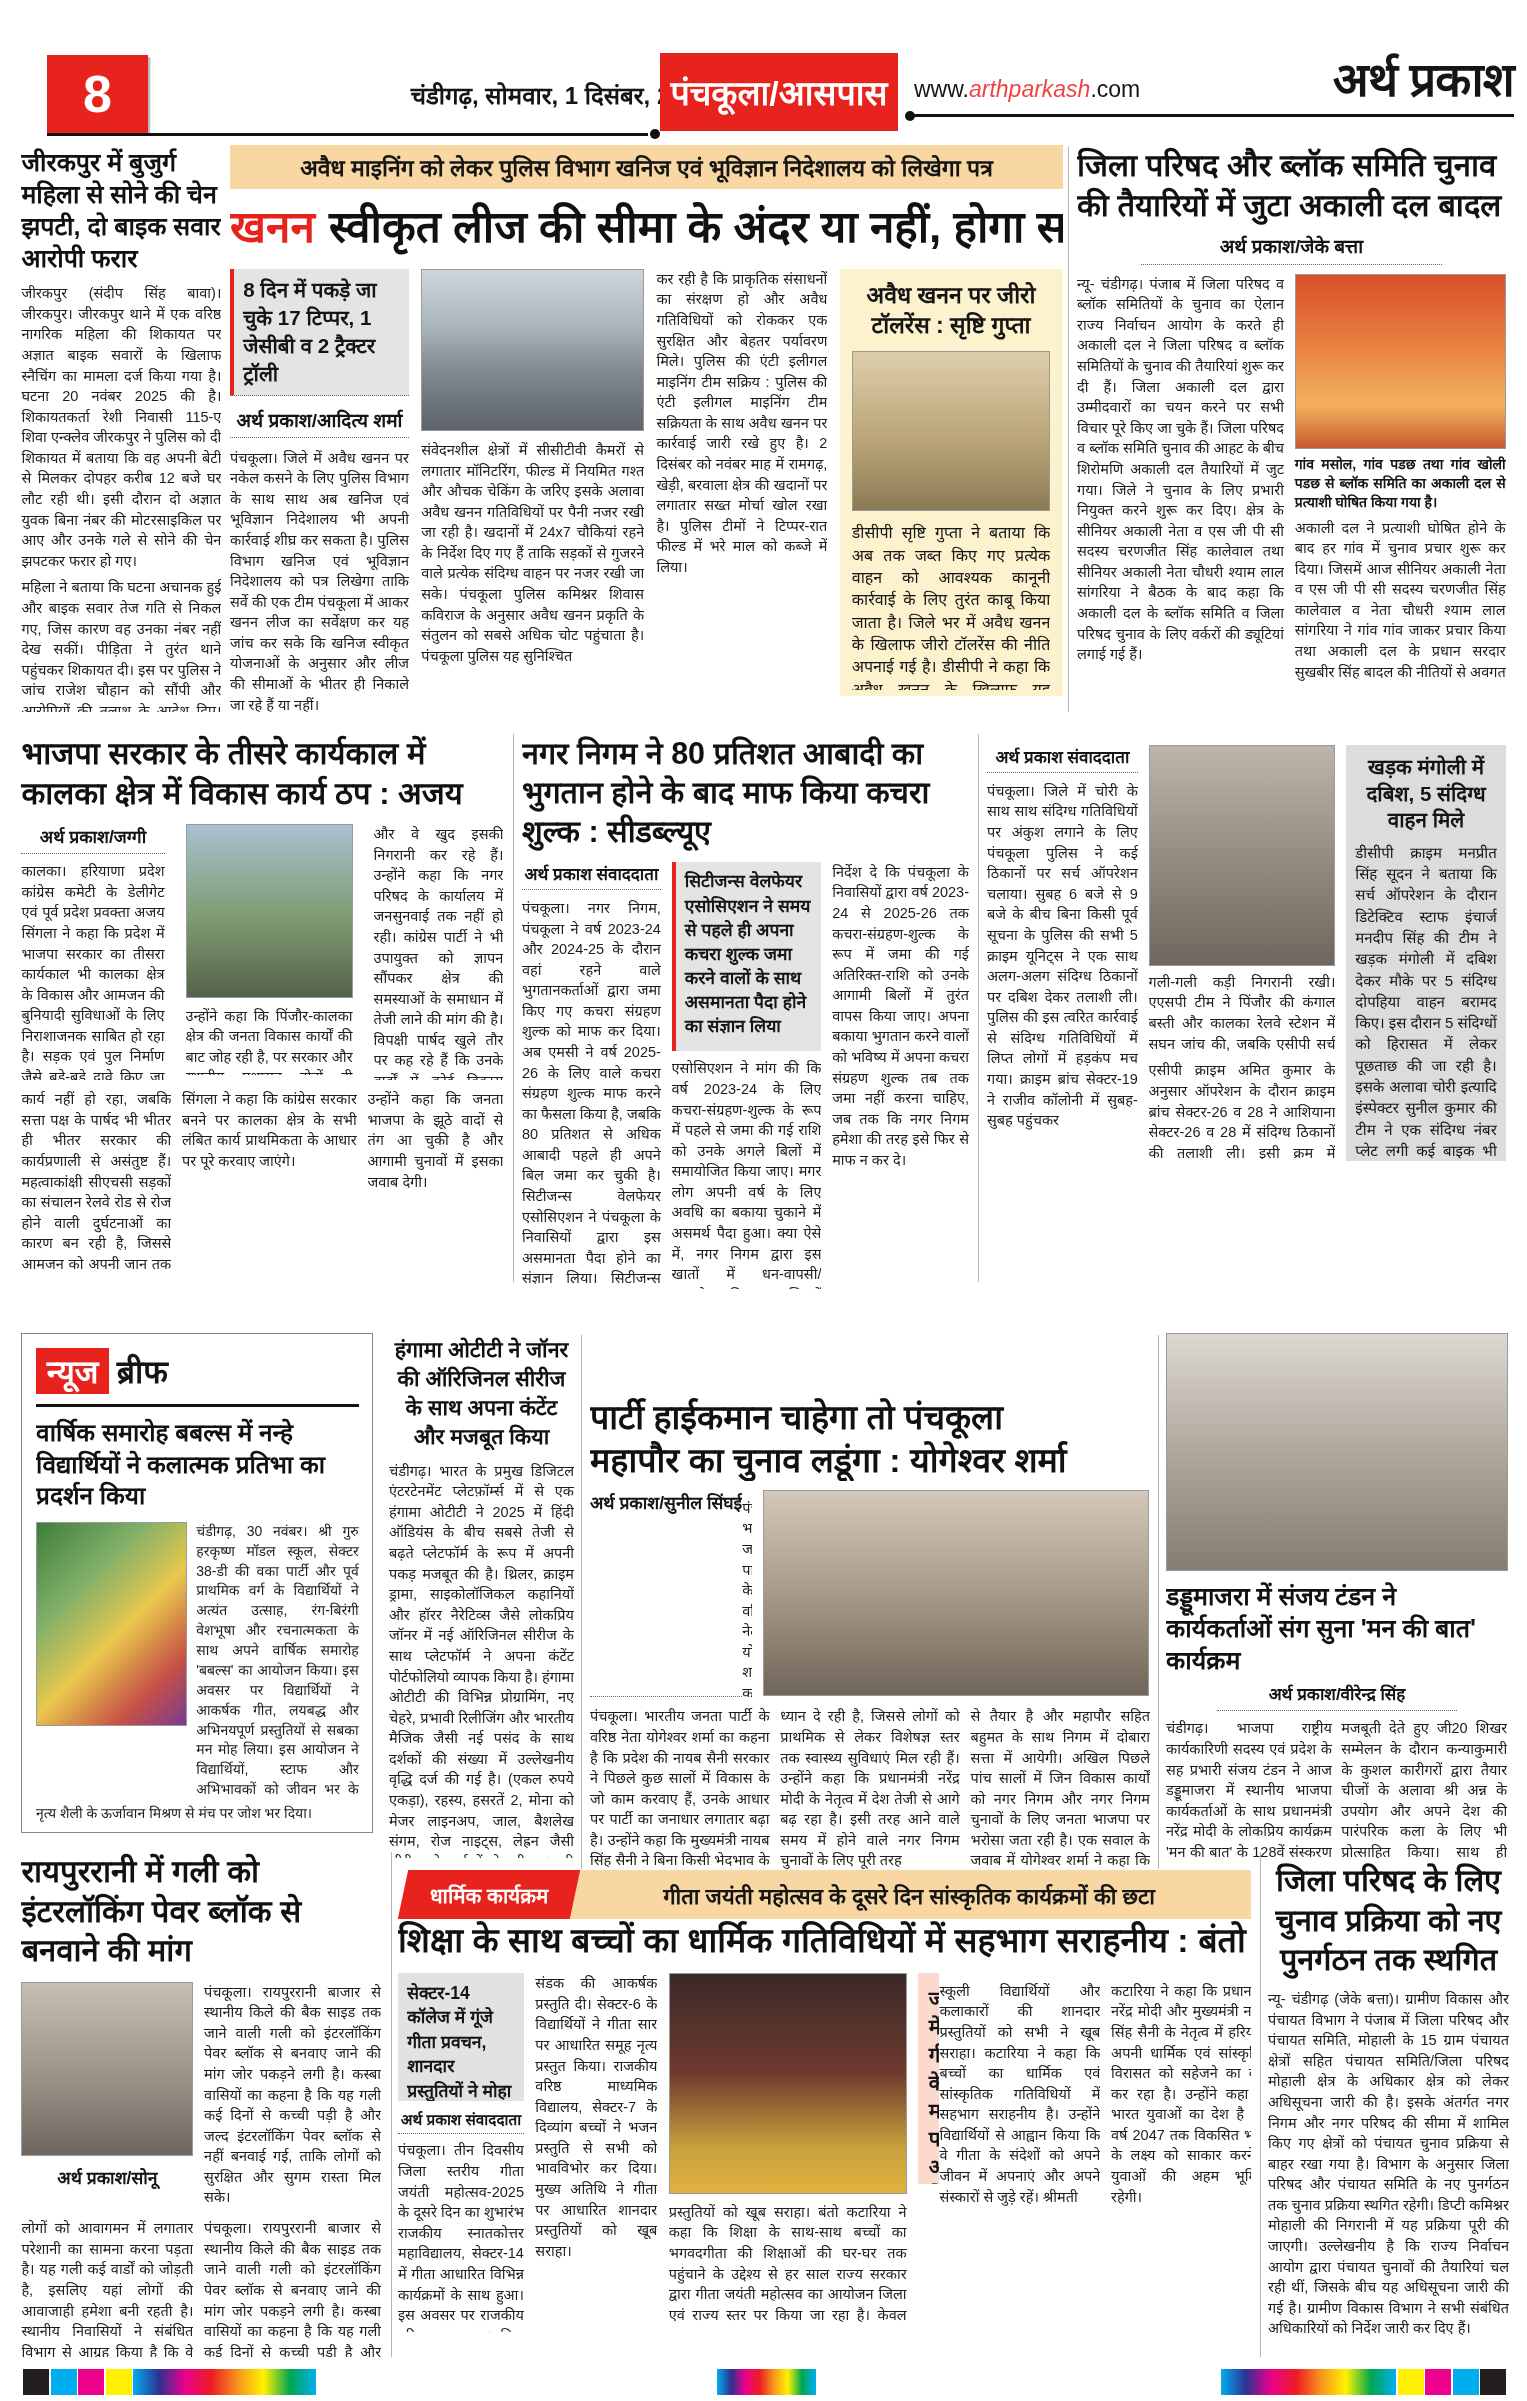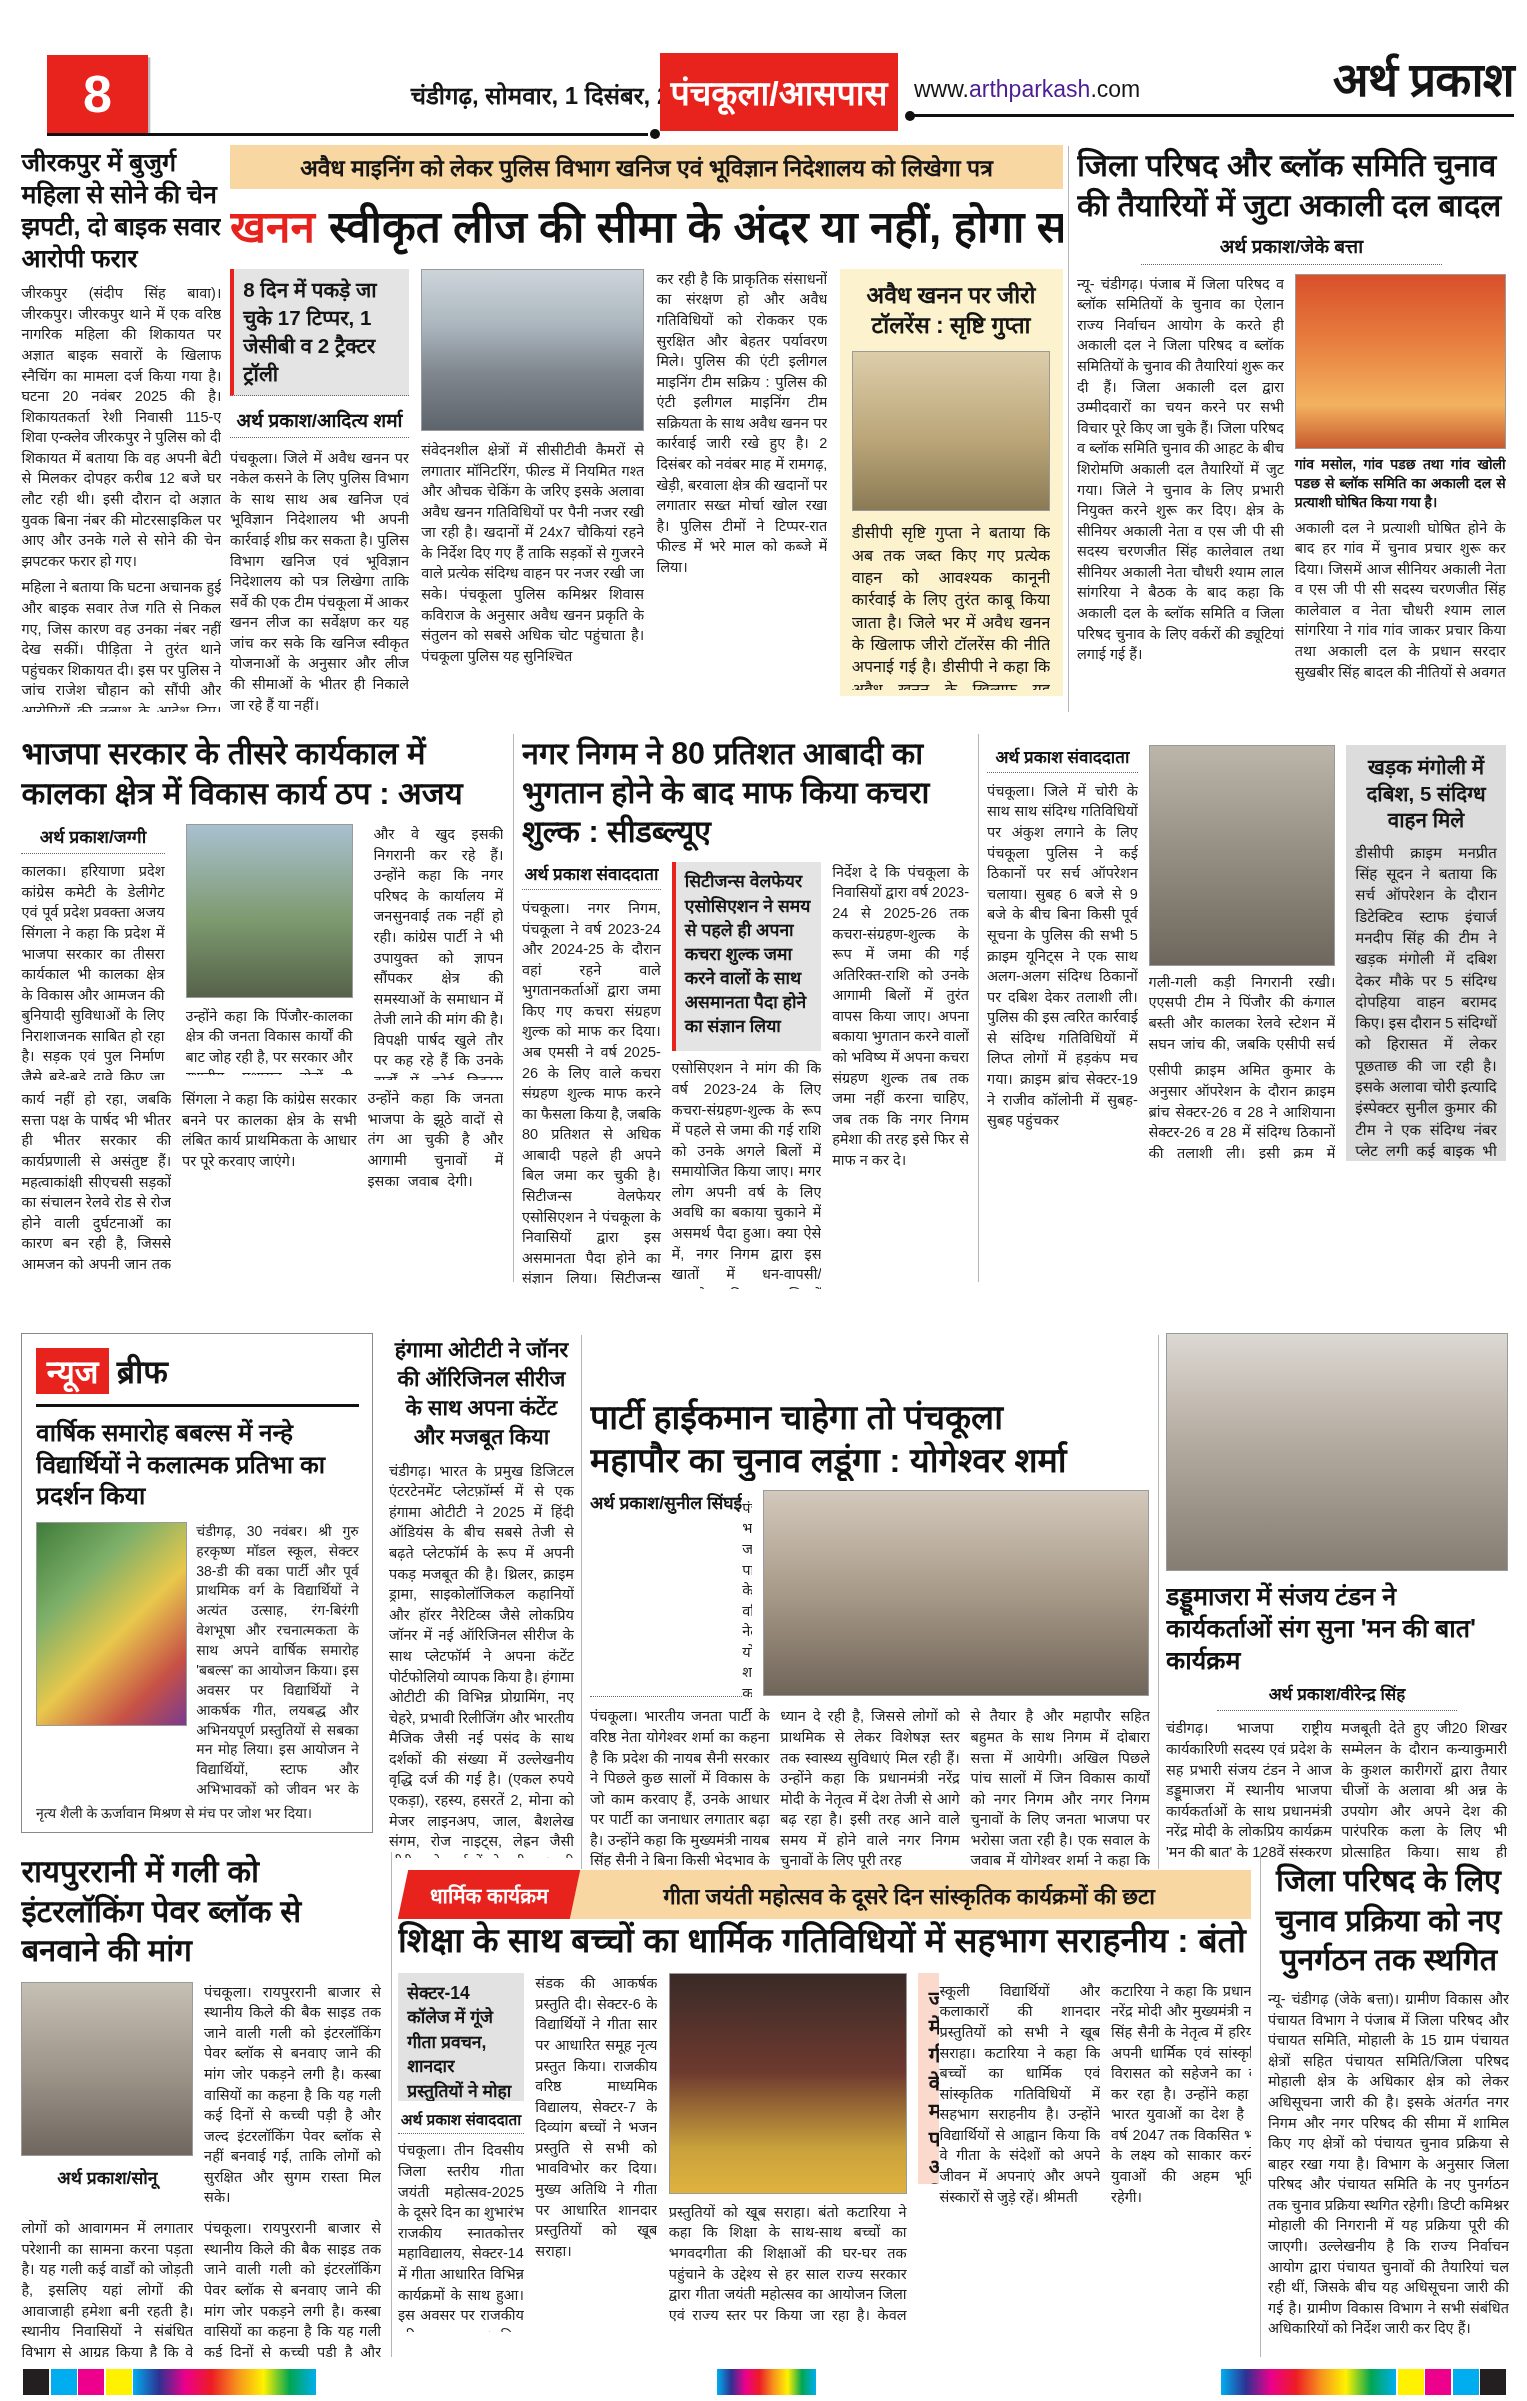--- a/index.html
+++ b/index.html
@@ -39,21 +39,21 @@
 <div class="page">
 
   <div class="abs redbox" style="left:47px;top:55px;width:101px;height:78px;font-size:52px;font-weight:bold;box-shadow:2.3px 2.3px 0 #bbb;">
     <span>8</span>
   </div>
   <div class="abs bold" style="left:381px;top:78px;width:359px;font-size:24px;text-align:center;">चंडीगढ़, सोमवार, 1 दिसंबर, 2025</div>
   <div class="abs redbox" style="left:660px;top:53px;width:238px;height:78px;font-size:34px;font-weight:bold;">
     <span>पंचकूला/आसपास</span>
   </div>
   <div class="abs" style="left:914px;top:76px;font-size:23px;">
-    <span>www.</span><span style="color:#4c1d95;">arthparkash</span><span>.com</span>
+    <span>www.</span><span style="color:#ef4444;font-style:italic;">arthparkash</span><span>.com</span>
   </div>
   <div class="abs bold" style="left:1289px;top:46px;width:225px;font-size:47px;text-align:right;letter-spacing:-0.8px;">अर्थ प्रकाश</div>
   <div class="abs" style="left:47px;top:133px;width:601px;height:3.1px;background:#111;"></div>
   <div class="abs" style="left:650px;top:129px;width:10px;height:10px;border-radius:50%;background:#111;"></div>
   <div class="abs" style="left:914px;top:114px;width:600px;height:3.1px;background:#111;"></div>
   <div class="abs" style="left:905px;top:111px;width:10px;height:10px;border-radius:50%;background:#111;"></div>
 
   <article class="abs" style="left:21.4px;top:146px;width:200px;height:566px;overflow:hidden;">
     <h2 class="headline" style="font-size:25px;margin:0;">जीरकपुर में बुजुर्ग महिला से सोने की चेन झपटी, दो बाइक सवार आरोपी फरार</h2>
     <p class="body-text" style="margin:9.2px 0 0;">जीरकपुर (संदीप सिंह बावा)। जीरकपुर। जीरकपुर थाने में एक वरिष्ठ नागरिक महिला की शिकायत पर अज्ञात बाइक सवारों के खिलाफ स्नैचिंग का मामला दर्ज किया गया है। घटना 20 नवंबर 2025 की है। शिकायतकर्ता रेशी निवासी 115-ए शिवा एन्क्लेव जीरकपुर ने पुलिस को दी शिकायत में बताया कि वह अपनी बेटी से मिलकर दोपहर करीब 12 बजे घर लौट रही थी। इसी दौरान दो अज्ञात युवक बिना नंबर की मोटरसाइकिल पर आए और उनके गले से सोने की चेन झपटकर फरार हो गए।</p>
@@ -118,21 +118,21 @@
         <div class="photo ph-portrait" style="height:174px;"></div>
         <p class="body-text" style="margin:7.6px 0 0;height:69px;">उन्होंने कहा कि पिंजौर-कालका क्षेत्र की जनता विकास कार्यों की बाट जोह रही है, पर सरकार और स्थानीय प्रशासन दोनों ही उदासीन बने हुए हैं।</p>
       </div>
       <div style="width:136px;">
         <p class="body-text" style="margin:0;height:100%;">और वे खुद इसकी निगरानी कर रहे हैं। उन्होंने कहा कि नगर परिषद के कार्यालय में जनसुनवाई तक नहीं हो रही। कांग्रेस पार्टी ने भी उपायुक्त को ज्ञापन सौंपकर क्षेत्र की समस्याओं के समाधान में तेजी लाने की मांग की है। विपक्षी पार्षद खुले तौर पर कह रहे हैं कि उनके वार्डों में कोई विकास कार्य नहीं हुआ।</p>
       </div>
     </div>
     <div class="flex" style="margin-top:9.2px;gap:10.7px;height:183px;">
       <p class="body-text" style="margin:0;width:150px;">कार्य नहीं हो रहा, जबकि सत्ता पक्ष के पार्षद भी भीतर ही भीतर सरकार की कार्यप्रणाली से असंतुष्ट हैं। महत्वाकांक्षी सीएचसी सड़कों का संचालन रेलवे रोड से रोज होने वाली दुर्घटनाओं का कारण बन रही है, जिससे आमजन को अपनी जान तक गंवानी पड़ रही है। यह सब तत्कालीन नगर परिषद की अपनी जिम्मेदारियों में पूरी तरह असफल रहने का आरोप लगाया। उन्होंने कहा कि नगर परिषद में करोड़ों रुपये के घपले की जांच भी सरकार के दबाव में लटका दी गई है।</p>
       <p class="body-text" style="margin:0;width:175px;">सिंगला ने कहा कि कांग्रेस सरकार बनने पर कालका क्षेत्र के सभी लंबित कार्य प्राथमिकता के आधार पर पूरे करवाए जाएंगे।</p>
-      <p class="body-text" style="margin:0;width:136px;font-family:Liberation Mono, monospace;">उन्होंने कहा कि जनता भाजपा के झूठे वादों से तंग आ चुकी है और आगामी चुनावों में इसका जवाब देगी।</p>
+      <p class="body-text" style="margin:0;width:136px;">उन्होंने कहा कि जनता भाजपा के झूठे वादों से तंग आ चुकी है और आगामी चुनावों में इसका जवाब देगी।</p>
     </div>
   </article>
 
   <div class="vdiv" style="left:513px;top:734px;height:548px;"></div>
 
   <article class="abs" style="left:522px;top:734px;width:447px;height:555px;overflow:hidden;">
     <h2 class="headline" style="font-size:30.5px;margin:0;">नगर निगम ने 80 प्रतिशत आबादी का भुगतान होने के बाद माफ किया कचरा शुल्क : सीडब्ल्यूए</h2>
     <div class="flex" style="margin-top:10.7px;gap:10.7px;height:427px;">
       <div style="width:139px;display:flex;flex-direction:column;">
         <div class="byline" style="font-size:17px;">अर्थ प्रकाश संवाददाता</div>

